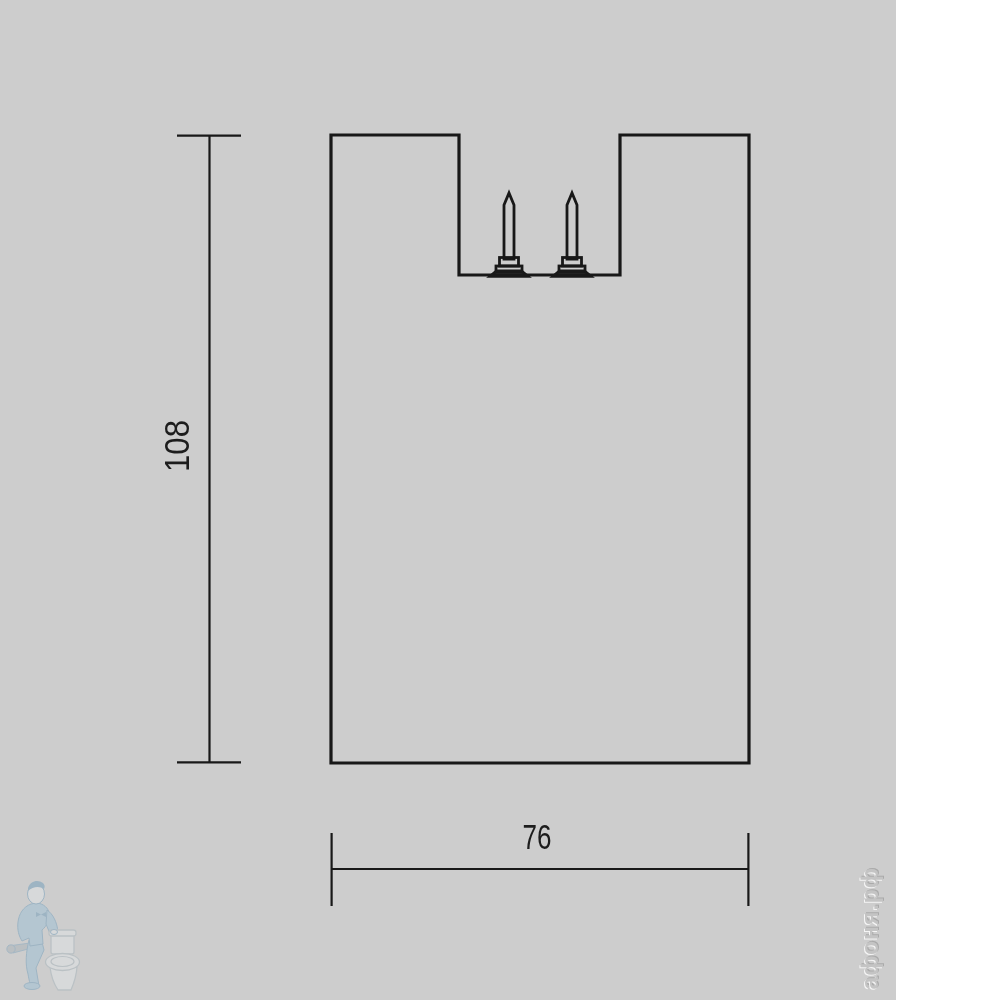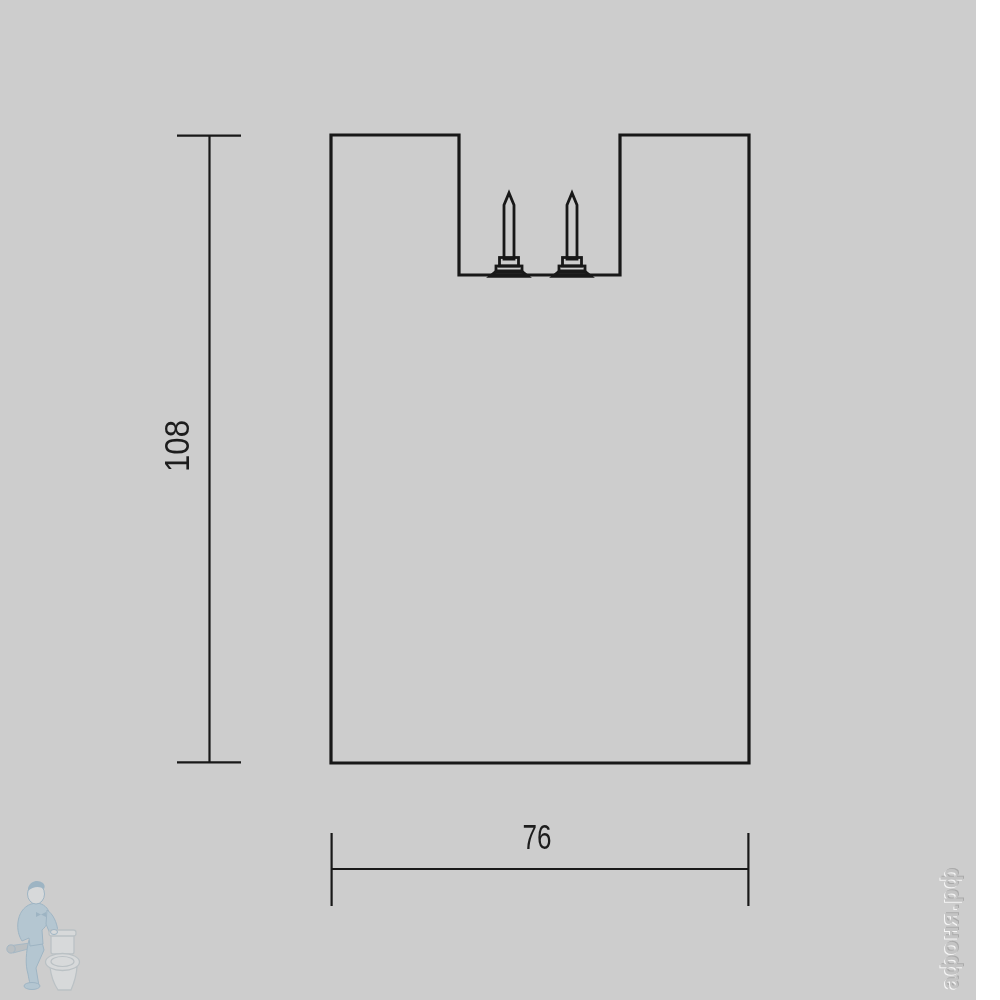--- a/index.html
+++ b/index.html
@@ -2,21 +2,21 @@
 <html style="--background: #cdcdcd; --line: #181818; --dim-text: #1d1d1d; --logo-blue: #9dc1d6; --logo-blue-dark: #6f9cba; --porcelain: #e2e6e8; --porcelain-outline: #a9b6bd; --metal-gray: #a9b2b8; --brand-text: #c4c4c4;"><head>
 <meta charset="utf-8">
 <style>
   html, body {
     margin: 0;
     padding: 0;
     font-family: "Liberation Sans", sans-serif;
   }
   .screen {
     position: relative;
-    width: 976px;
+    width: 896px;
     height: 1000px;
     background: var(--background, #cdcdcd);
     overflow: hidden;
   }
   .drawing-svg {
     position: absolute;
     left: 0;
     top: 0;
   }
   .ln-part {

